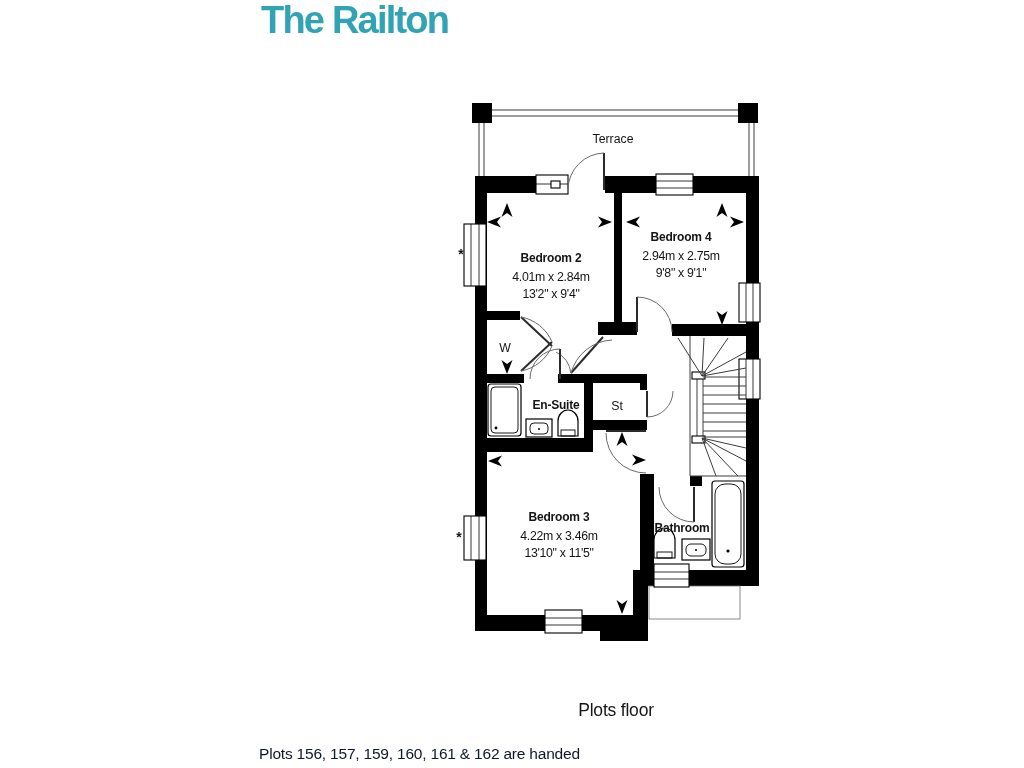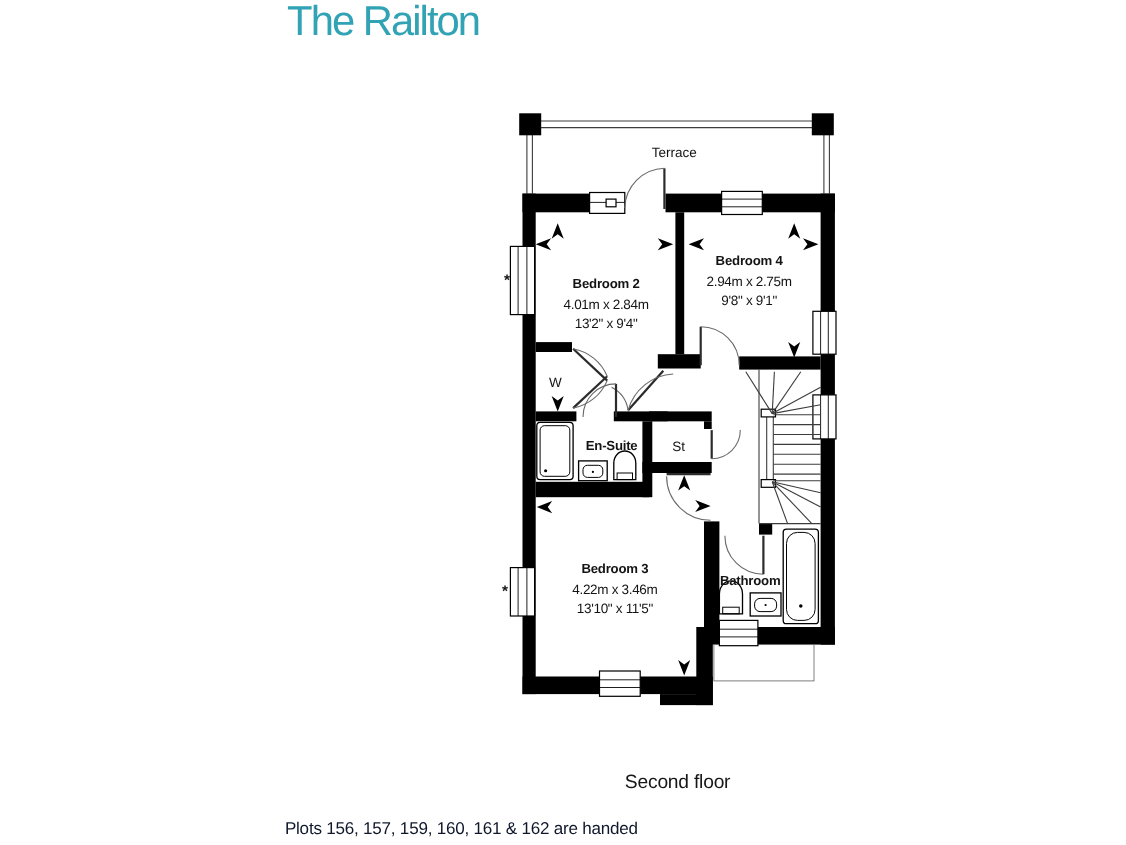--- a/index.html
+++ b/index.html
@@ -1,18 +1,18 @@
 <!DOCTYPE html>
 <html><head>
 <meta charset="utf-8">
 <style>
   html,body{margin:0;padding:0;width:1024px;height:768px;background:#ffffff;overflow:hidden;}
   body{font-family:"Liberation Sans", sans-serif;color:#111;}
   .abs{position:absolute;}
-  #title{left:261px;top:0px;font-size:38px;font-weight:400;letter-spacing:-1.8px;line-height:40px;color:#31A3B5;}
+  #title{left:261px;top:0px;font-size:38px;font-weight:700;letter-spacing:-1.8px;line-height:40px;color:#31A3B5;}
   #floor-label{left:450px;top:700px;width:332px;text-align:center;font-size:17.5px;letter-spacing:-0.2px;color:#161616;}
   #footnote{left:259px;top:745px;font-size:15.5px;letter-spacing:-0.2px;color:#0f172a;}
   #plan-svg{left:450px;top:90px;width:320px;height:560px;}
   svg text{font-family:"Liberation Sans", sans-serif;fill:#141414;}
   .room-name{font-size:12px;font-weight:700;letter-spacing:-0.2px;}
   .room-dim{font-size:12.3px;letter-spacing:-0.3px;}
   .room-small{font-size:12.3px;}
   .wall{fill:#000;stroke:none;}
   .thin{stroke:#3c3c3c;stroke-width:1;fill:none;}
   .thin2{stroke:#6e6e6e;stroke-width:0.8;fill:none;}
@@ -226,14 +226,14 @@
   <text class="room-name" x="559" y="521" text-anchor="middle">Bedroom 3</text>
   <text class="room-dim" x="559" y="540" text-anchor="middle">4.22m x 3.46m</text>
   <text class="room-dim" x="559" y="557" text-anchor="middle">13'10" x 11'5"</text>
 
   <text class="room-name" x="682" y="532" text-anchor="middle">Bathroom</text>
 
   <text class="ast" x="461" y="259" text-anchor="middle">*</text>
   <text class="ast" x="459" y="542" text-anchor="middle">*</text>
 </svg>
 
-<div id="floor-label" class="abs">Second floor</div>
+<div id="floor-label" class="abs">Plots floor</div>
 <div id="footnote" class="abs">Plots 156, 157, 159, 160, 161 &amp; 162 are handed</div>
 
 </body></html>

